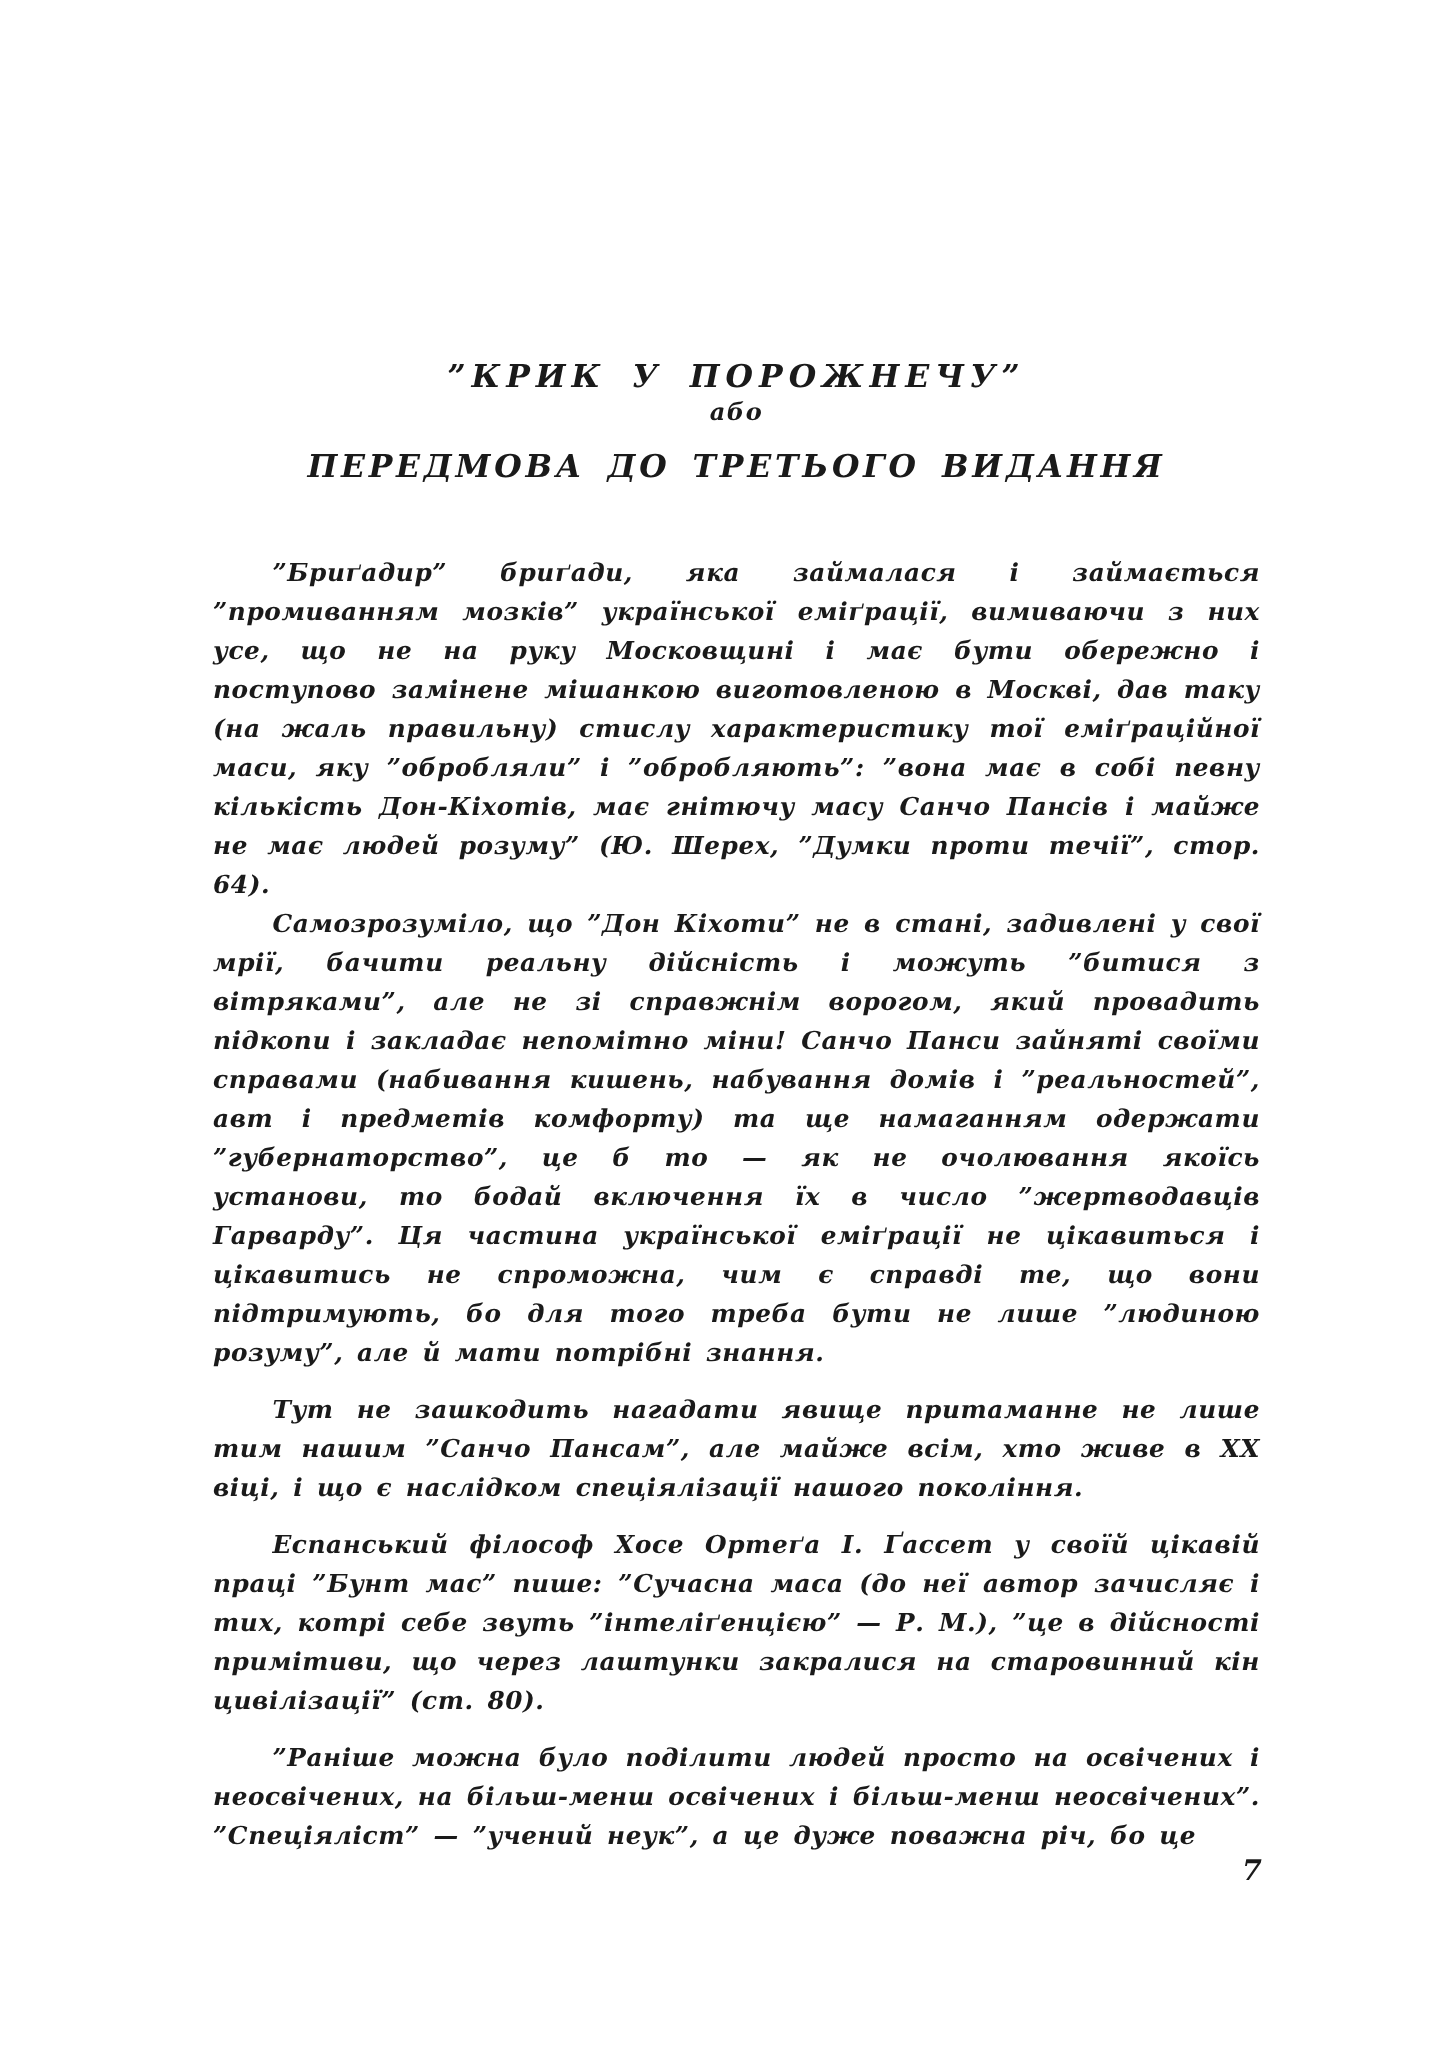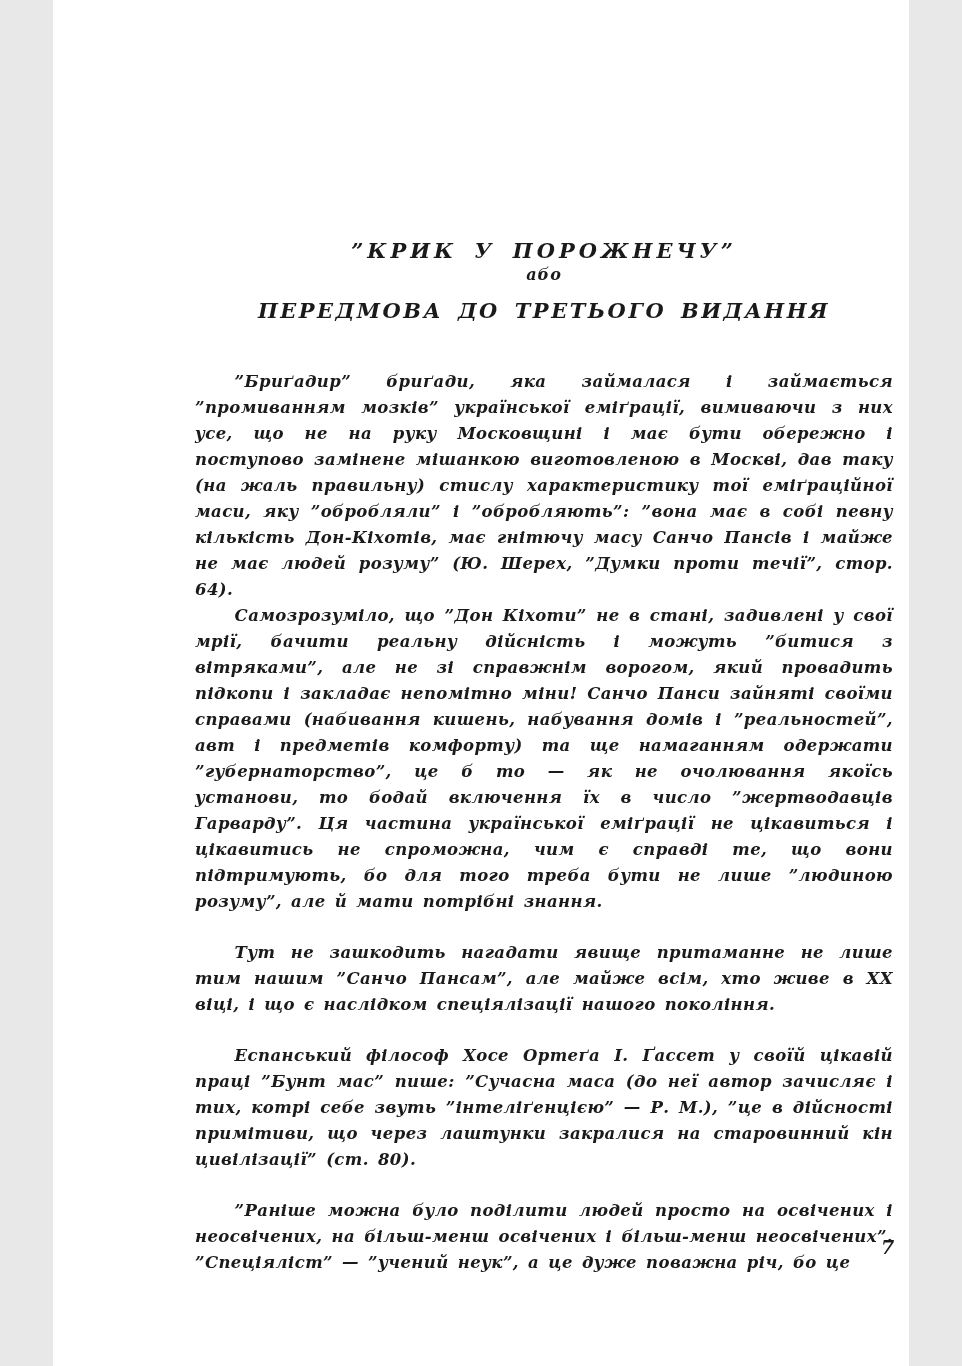--- a/index.html
+++ b/index.html
@@ -2,21 +2,21 @@
 <html><head>
 <meta charset="utf-8">
 <style>
   html, body {
     margin: 0;
     padding: 0;
     background: #e8e8e8;
   }
   .page {
     position: relative;
-    width: 856px;
+    width: 962px;
     height: 1366px;
     margin: 0 auto;
     background: #ffffff;
     overflow: hidden;
     color: #1a1a1a;
   }
   .text-block {
     position: absolute;
     left: 142px;
     top: 238px;
@@ -57,21 +57,21 @@
     word-spacing: 3px;
   }
   .body-text p {
     margin: 0;
     text-indent: 2.4em;
   }
   .body-text p + p {
     margin-top: 0;
   }
   .body-text p.spaced {
-    margin-top: 25px;
+    margin-top: 12px;
   }
   .page-number {
     position: absolute;
     top: 1236px;
     left: 828px;
     font-family: "DejaVu Serif", "Liberation Serif", serif;
     font-style: italic;
     font-weight: 700;
     font-size: 19px;
   }

